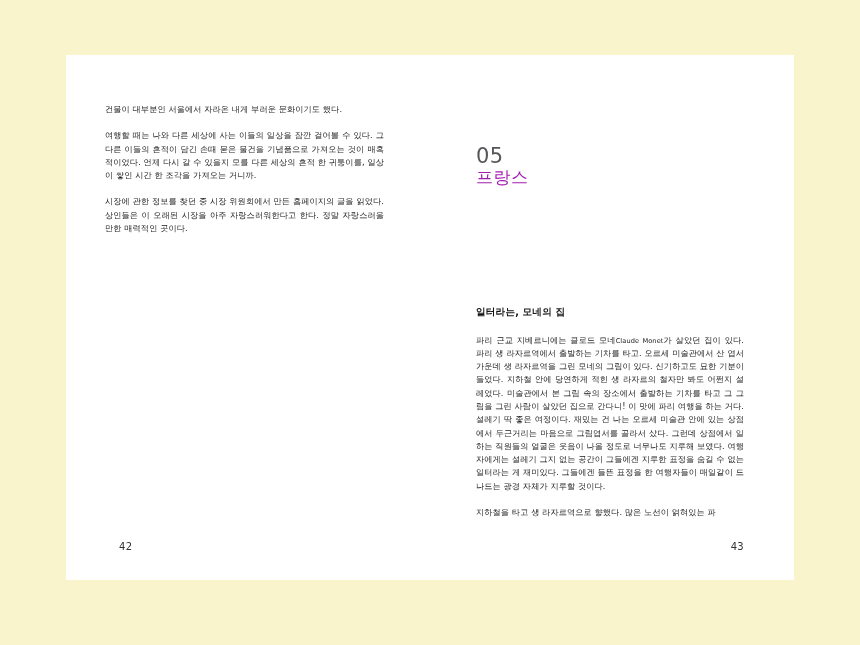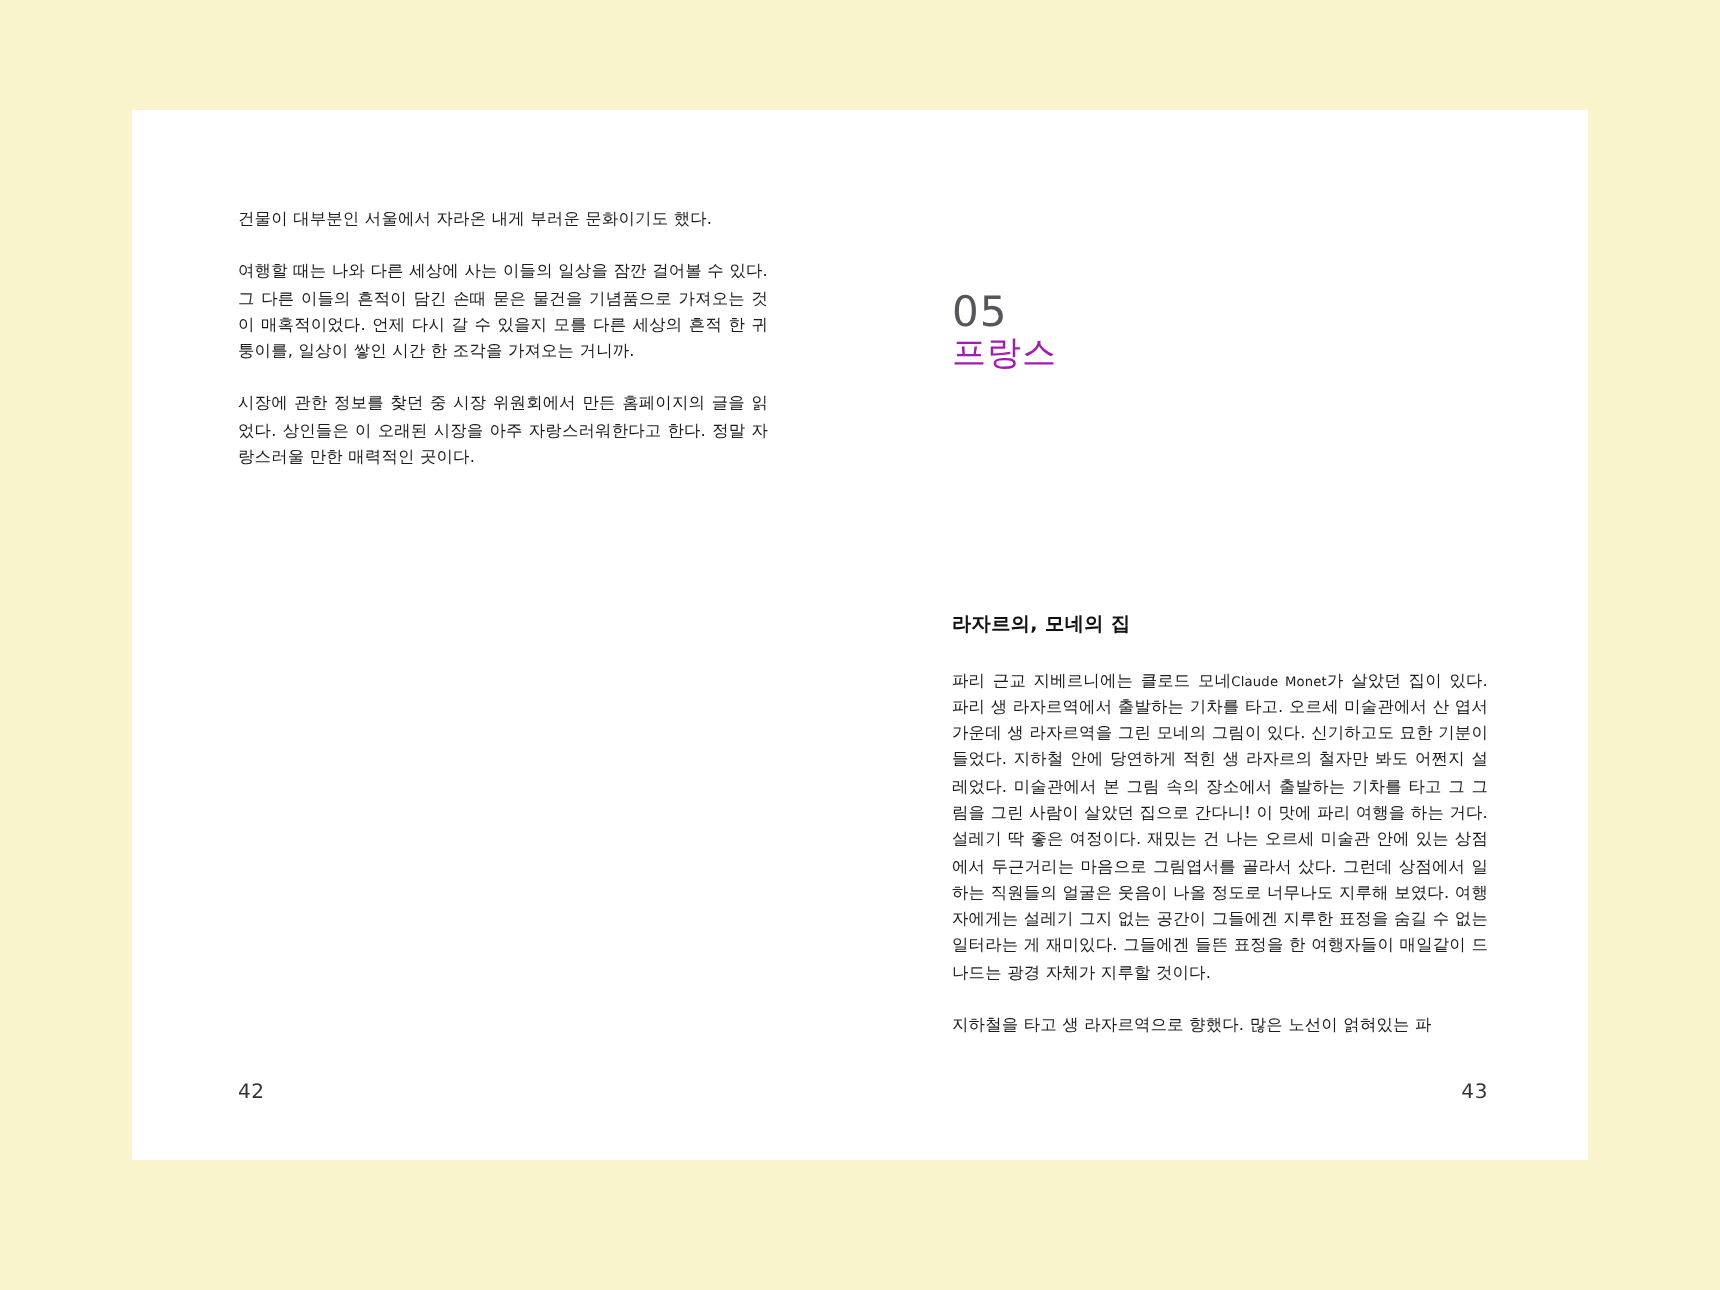--- a/index.html
+++ b/index.html
@@ -23,21 +23,21 @@
     display: flex;
     box-shadow: 0 0 0 0 rgba(0,0,0,0);
   }
   .page {
     position: relative;
     width: 364px;
     height: 525px;
     box-sizing: border-box;
   }
   .page-left {
-    padding: 48px 46px 0 53px;
+    padding: 48px 46px 0 39px;
   }
   .page-right {
     padding: 48px 50px 0 46px;
   }
   .body-text {
     font-size: 8.2px;
     line-height: 1.62;
     color: #1b1b1b;
     letter-spacing: 0.1px;
     text-align: justify;
@@ -103,21 +103,21 @@
     <p class="body-text">시장에 관한 정보를 찾던 중 시장 위원회에서 만든 홈페이지의 글을 읽었다. 상인들은 이 오래된 시장을 아주 자랑스러워한다고 한다. 정말 자랑스러울 만한 매력적인 곳이다.</p>
     <div class="folio folio-left">42</div>
   </div>
 
   <div class="page page-right">
     <div class="chapter-head">
       <div class="chapter-num">05</div>
       <div class="chapter-country">프랑스</div>
     </div>
 
-    <div class="section-title">라자르의, 모네의 집</div>
+    <div class="section-title">일터라는, 모네의 집</div>
 
     <p class="body-text" id="rp0"><span>파리 근교 지베르니에는 클로드 모네</span><span class="latin">Claude Monet</span><span>가 살았던 집이 있다. 파리 생 라자르역에서 출발하는 기차를 타고. 오르세 미술관에서 산 엽서 가운데 생 라자르역을 그린 모네의 그림이 있다. 신기하고도 묘한 기분이 들었다. 지하철 안에 당연하게 적힌 생 라자르의 철자만 봐도 어쩐지 설레었다. 미술관에서 본 그림 속의 장소에서 출발하는 기차를 타고 그 그림을 그린 사람이 살았던 집으로 간다니! 이 맛에 파리 여행을 하는 거다. 설레기 딱 좋은 여정이다. 재밌는 건 나는 오르세 미술관 안에 있는 상점에서 두근거리는 마음으로 그림엽서를 골라서 샀다. 그런데 상점에서 일하는 직원들의 얼굴은 웃음이 나올 정도로 너무나도 지루해 보였다. 여행자에게는 설레기 그지 없는 공간이 그들에겐 지루한 표정을 숨길 수 없는 일터라는 게 재미있다. 그들에겐 들뜬 표정을 한 여행자들이 매일같이 드나드는 광경 자체가 지루할 것이다.</span></p>
     <p class="body-text" id="rp1"><span>지하철을 타고 생 라자르역으로 향했다. 많은 노선이 얽혀있는 파</span></p>
 
     <div class="folio folio-right">43</div>
   </div>
 
 </div>
 
 </body></html>

